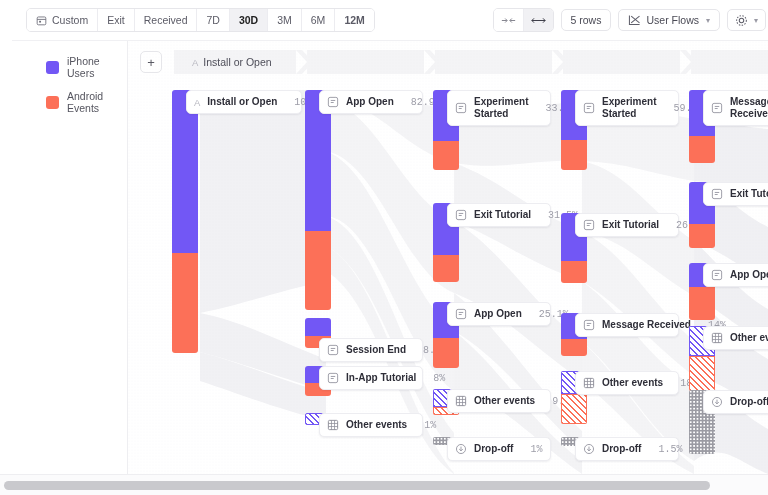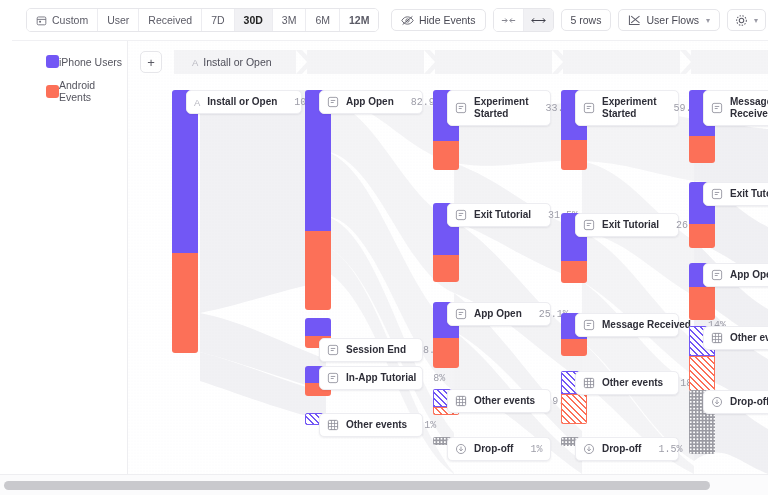--- a/index.html
+++ b/index.html
@@ -39,21 +39,21 @@
   .tb-right{display:flex;align-items:center;gap:7px;}
   .icosvg{display:block;}
   .chev{font-size:8px;color:#9a9aa5;margin-left:2px;}
 
   
   .sidebar{
     position:absolute;left:0;top:41px;width:128px;height:433px;
     background:#fff;border-right:1px solid #eeeef1;box-sizing:border-box;
     padding:14px 0 0 14px;
   }
-  .legend-row{display:flex;align-items:center;margin-bottom:11px;padding-left:32px;}
+  .legend-row{display:flex;align-items:center;gap:8px;margin-bottom:11px;padding-left:32px;}
   .swatch{width:13px;height:13px;border-radius:3px;flex:none;}
   .legend-label{font-size:10.5px;color:#55555f;}
 
   
   .canvas{
     position:absolute;left:128px;top:41px;width:640px;height:433px;
     background:#fff;overflow:hidden;
   }
   .addbtn{
     position:absolute;left:12px;top:10px;width:22px;height:22px;
@@ -139,21 +139,21 @@
         <span class="evicon">
           <svg class="icosvg" width="11" height="11" viewBox="0 0 14 14">
               <rect x="1.5" y="2.5" width="11" height="10" rx="1.6" fill="none" stroke="#6d6d78" stroke-width="1.1"></rect>
               <line x1="1.5" y1="5.6" x2="12.5" y2="5.6" stroke="#6d6d78" stroke-width="1.1"></line>
               <rect x="4" y="7.4" width="2.4" height="2.2" fill="#6d6d78"></rect>
             </svg>
         </span>
         <span>Custom</span>
       </div>
       <div class="cell">
-          <span>User</span>
+          <span>Exit</span>
         </div>
       <div class="cell">
           <span>Received</span>
         </div>
       <div class="cell">
           <span>7D</span>
         </div>
       <div class="cell active">
           <span>30D</span>
         </div>
@@ -163,30 +163,20 @@
       <div class="cell">
           <span>6M</span>
         </div>
       <div class="cell">
           <span>12M</span>
         </div>
     </div>
 
     <div class="tb-right">
 
-      <div class="btn">
-        <span class="evicon">
-          <svg class="icosvg" width="13" height="11" viewBox="0 0 16 12">
-              <path d="M1 6c1.8-3 4.2-4.5 7-4.5S13.2 3 15 6c-1.8 3-4.2 4.5-7 4.5S2.8 9 1 6z" fill="none" stroke="#5d5d68" stroke-width="1.1"></path>
-              <circle cx="8" cy="6" r="2" fill="none" stroke="#5d5d68" stroke-width="1.1"></circle>
-              <line x1="2" y1="11" x2="14" y2="1" stroke="#5d5d68" stroke-width="1.2"></line>
-            </svg>
-        </span>
-        <span>Hide Events</span>
-      </div>
 
       <div class="seg">
         <div class="cell" style="padding:0 7px">
           <span class="evicon">
             <svg class="icosvg" width="15" height="9" viewBox="0 0 18 10">
                 <line x1="1" y1="5" x2="7" y2="5" stroke="#7b7b86" stroke-width="1.1"></line>
                 <path d="M5 2.6 7.4 5 5 7.4" fill="none" stroke="#7b7b86" stroke-width="1.1"></path>
                 <line x1="17" y1="5" x2="11" y2="5" stroke="#7b7b86" stroke-width="1.1"></line>
                 <path d="M13 2.6 10.6 5 13 7.4" fill="none" stroke="#7b7b86" stroke-width="1.1"></path>
               </svg>

